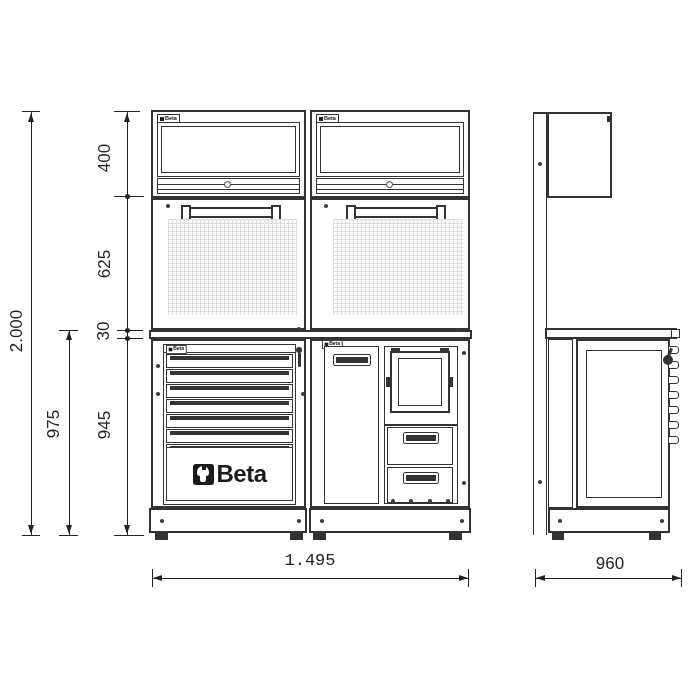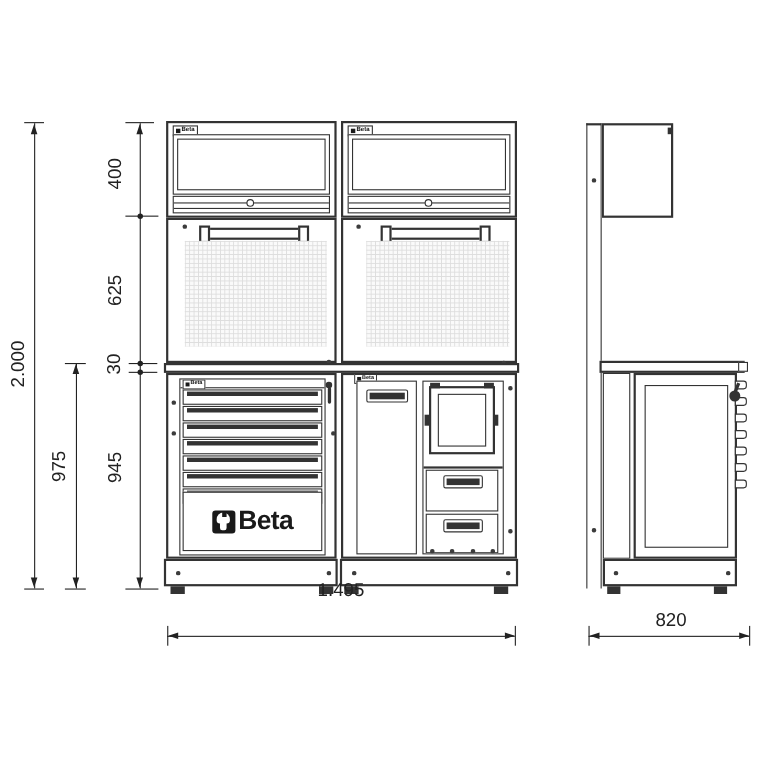--- a/index.html
+++ b/index.html
@@ -301,23 +301,23 @@
     <div class="vlabel" style="left:73px;top:148px;">400</div>
     <div class="vlabel" style="left:73px;top:254px;">625</div>
     <div class="vlabel" style="left:72px;top:321px;">30</div>
     <div class="vlabel" style="left:73px;top:415px;">945</div>
 
     <div class="dline-h" style="left:152px;top:578px;width:316px;"></div>
     <div class="tick-v" style="left:152px;top:569px;height:18px;"></div>
     <div class="tick-v" style="left:468px;top:569px;height:18px;"></div>
     <div class="arr l" style="left:153px;top:575px;"></div>
     <div class="arr r" style="left:459px;top:575px;"></div>
-    <div class="hlabel" style="left:265px;top:527px;">1.495</div>
+    <div class="hlabel" style="left:265px;top:551px;font-family:Liberation Mono, monospace;">1.495</div>
 
     <div class="dline-h" style="left:535px;top:578px;width:146px;"></div>
     <div class="tick-v" style="left:535px;top:569px;height:18px;"></div>
     <div class="tick-v" style="left:681px;top:569px;height:18px;"></div>
     <div class="arr l" style="left:536px;top:575px;"></div>
     <div class="arr r" style="left:672px;top:575px;"></div>
-    <div class="hlabel" style="left:565px;top:554px;">820</div>
+    <div class="hlabel" style="left:565px;top:554px;">960</div>
   </div>
 
 </div>
 
 </body></html>

